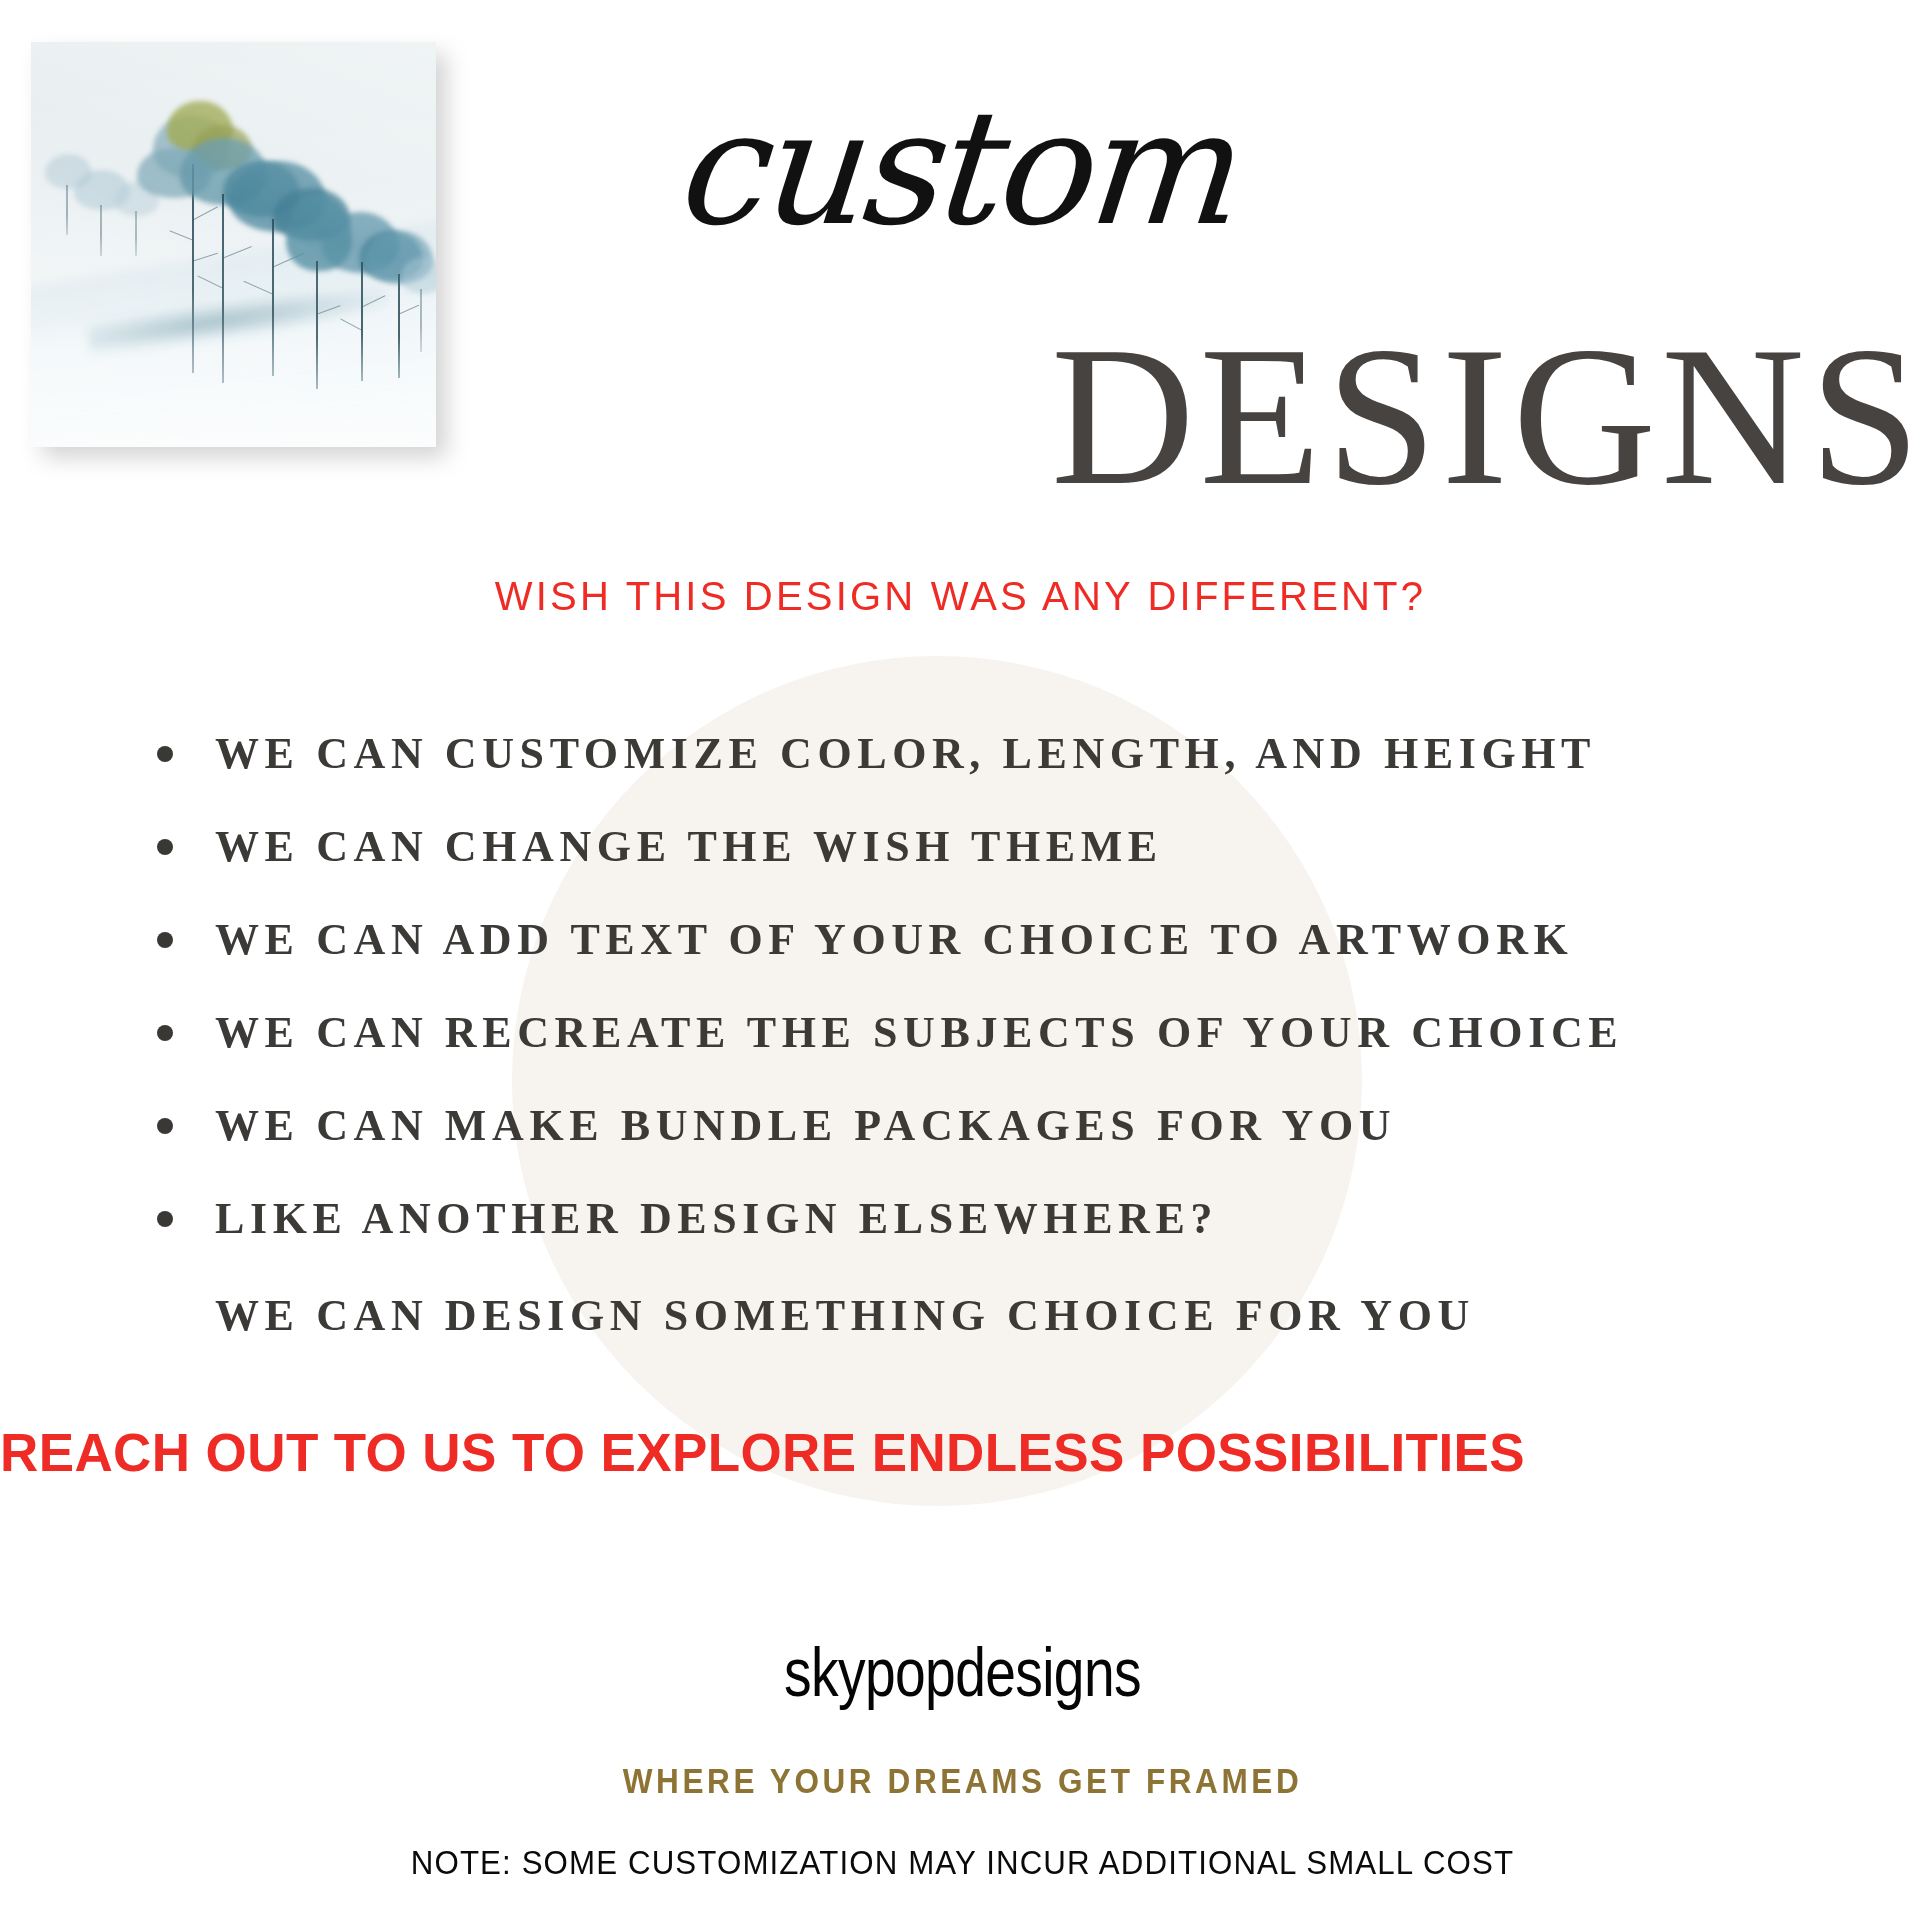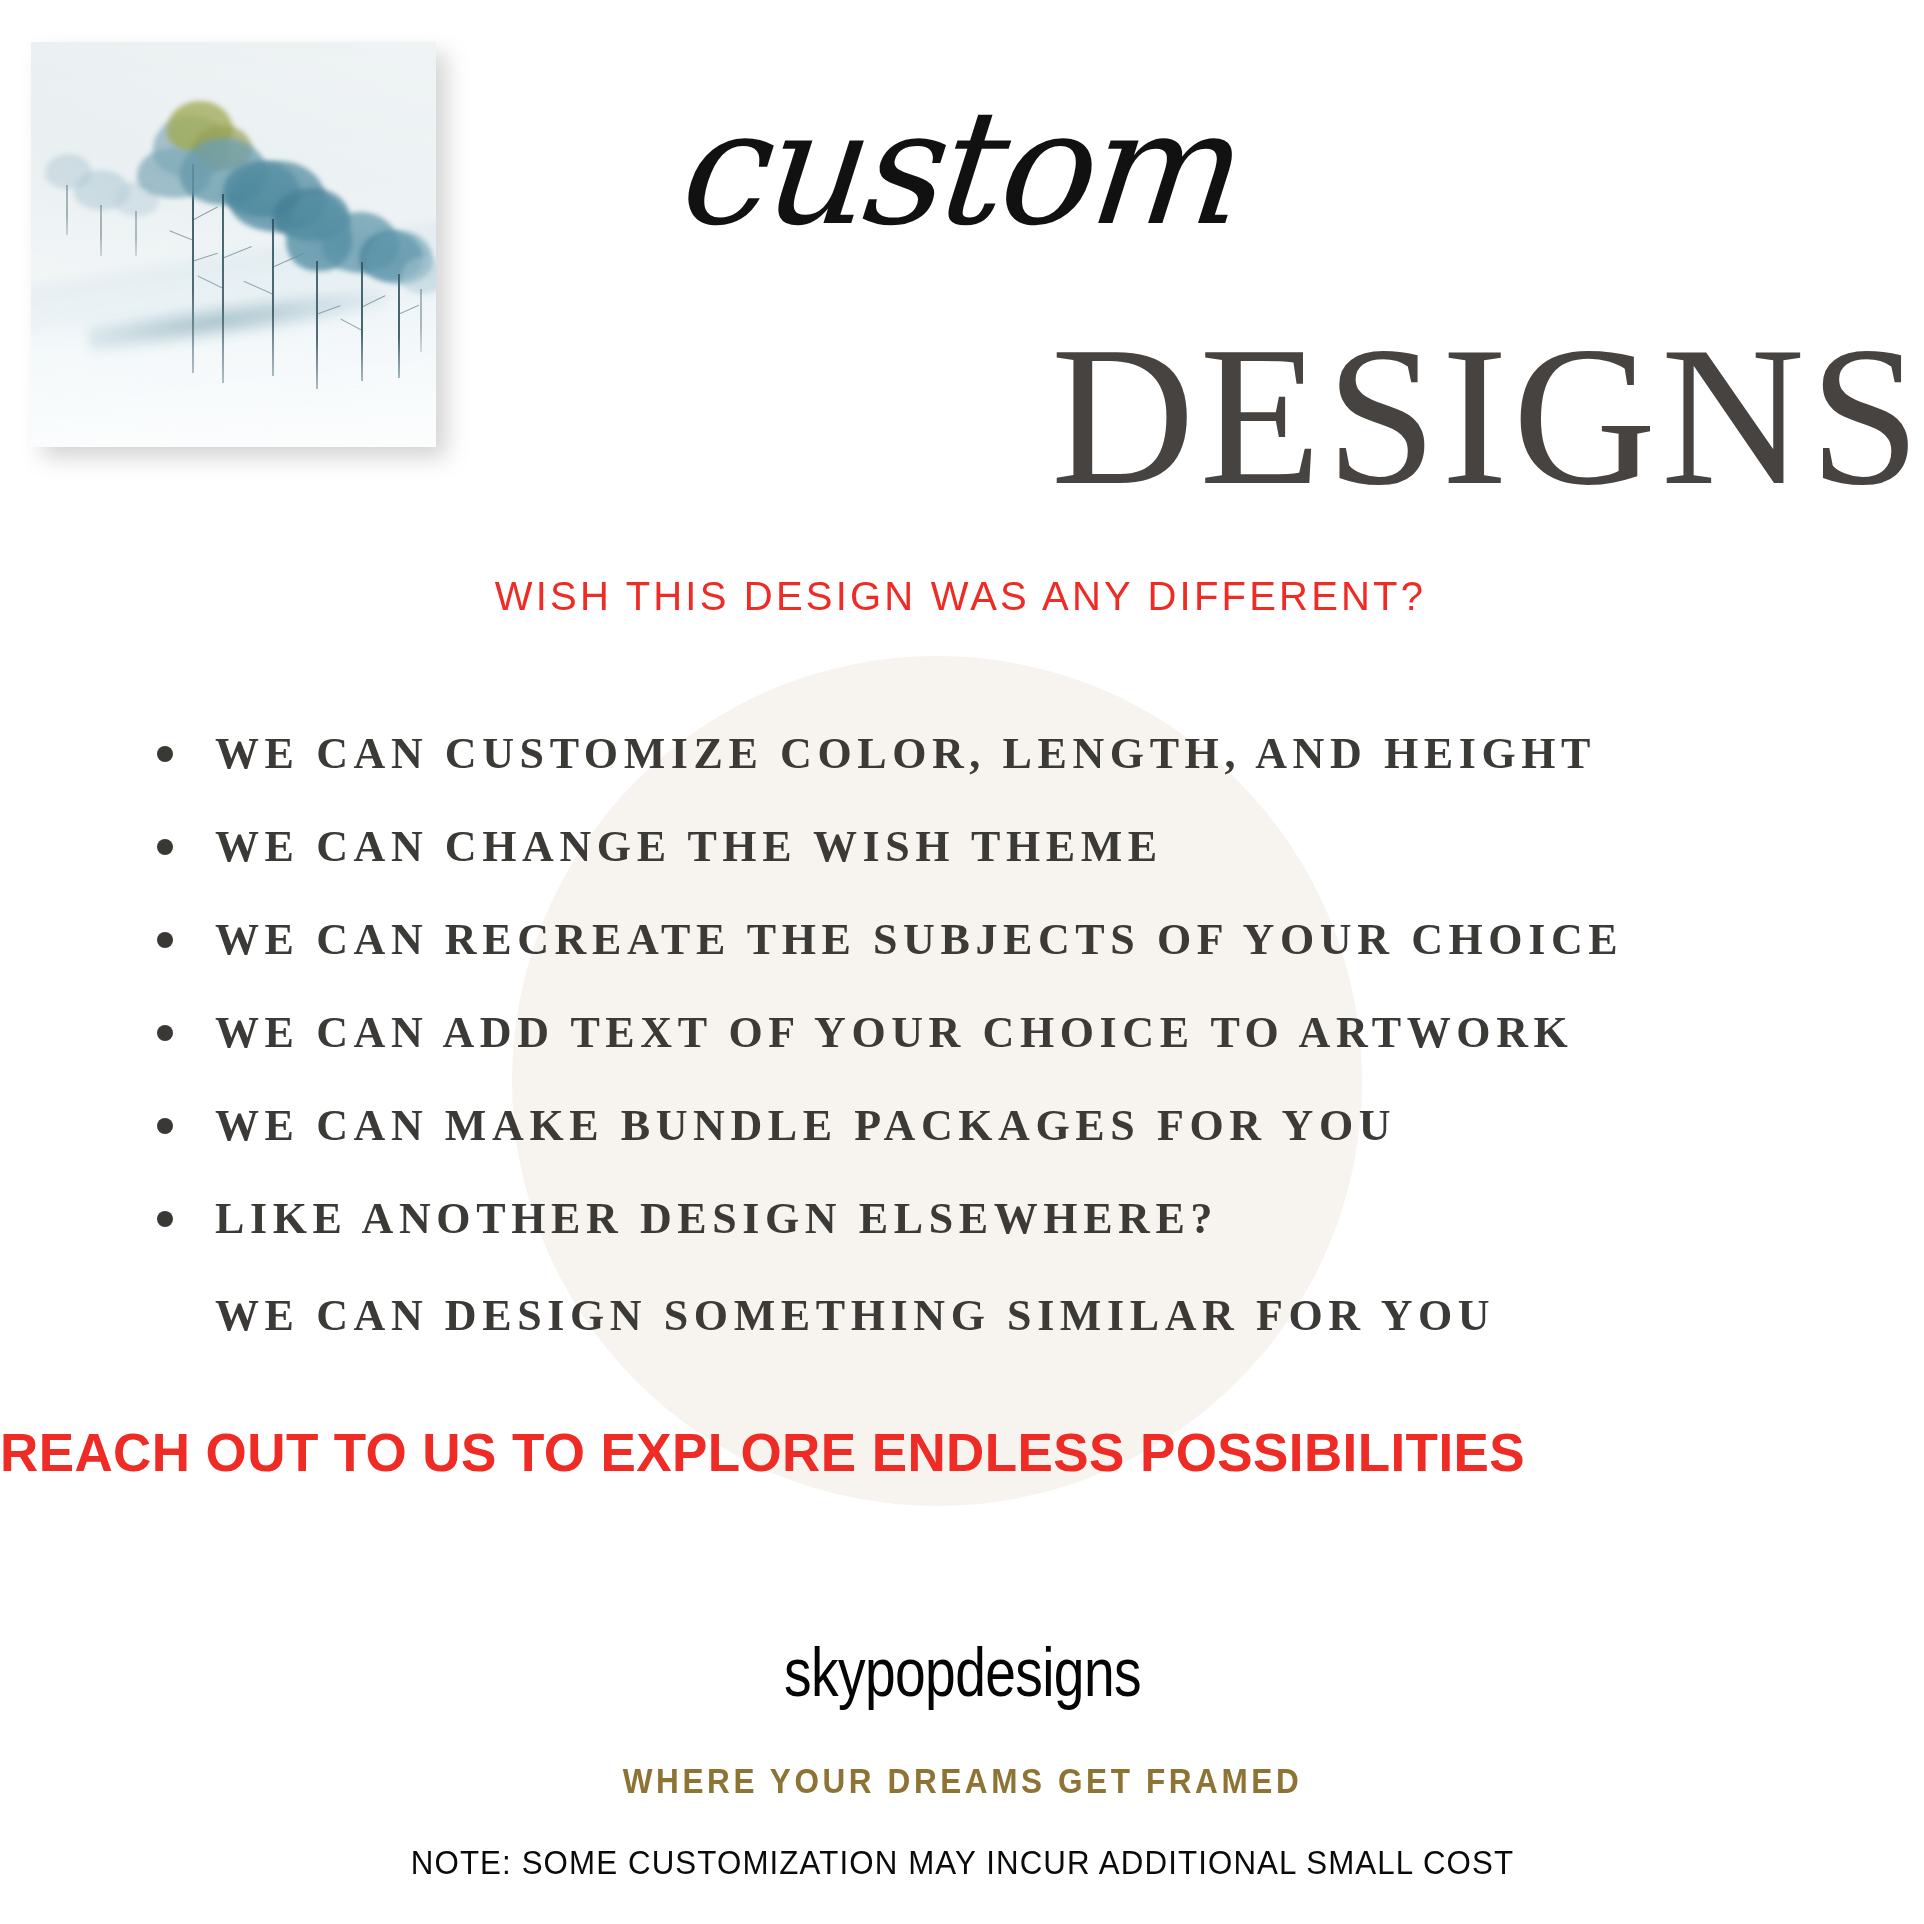--- a/index.html
+++ b/index.html
@@ -336,37 +336,37 @@
     <li class="bullet-row">
       <span class="bullet-dot"></span>
       <span class="bullet-text">WE CAN CUSTOMIZE COLOR, LENGTH, AND HEIGHT</span>
     </li>
     <li class="bullet-row">
       <span class="bullet-dot"></span>
       <span class="bullet-text">WE CAN CHANGE THE WISH THEME</span>
     </li>
     <li class="bullet-row">
       <span class="bullet-dot"></span>
+      <span class="bullet-text">WE CAN ADD TEXT OF YOUR CHOICE TO ARTWORK</span>
+    </li>
+    <li class="bullet-row">
+      <span class="bullet-dot"></span>
       <span class="bullet-text">WE CAN RECREATE THE SUBJECTS OF YOUR CHOICE</span>
     </li>
     <li class="bullet-row">
       <span class="bullet-dot"></span>
-      <span class="bullet-text">WE CAN ADD TEXT OF YOUR CHOICE TO ARTWORK</span>
-    </li>
-    <li class="bullet-row">
-      <span class="bullet-dot"></span>
       <span class="bullet-text">WE CAN MAKE BUNDLE PACKAGES FOR YOU</span>
     </li>
     <li class="bullet-row">
       <span class="bullet-dot"></span>
       <span class="bullet-text">LIKE ANOTHER DESIGN ELSEWHERE?</span>
     </li>
     <li class="bullet-row no-dot cont">
       <span class="bullet-dot"></span>
-      <span class="bullet-text">WE CAN DESIGN SOMETHING SIMILAR FOR YOU</span>
+      <span class="bullet-text">WE CAN DESIGN SOMETHING CHOICE FOR YOU</span>
     </li>
   </ul>
 
   <div class="cta">REACH OUT TO US TO EXPLORE ENDLESS POSSIBILITIES</div>
 
   <div class="brand">skypopdesigns</div>
 
   <div class="tagline">WHERE  YOUR  DREAMS  GET  FRAMED</div>
 
   <div class="note">NOTE: SOME CUSTOMIZATION MAY INCUR ADDITIONAL SMALL COST</div>

